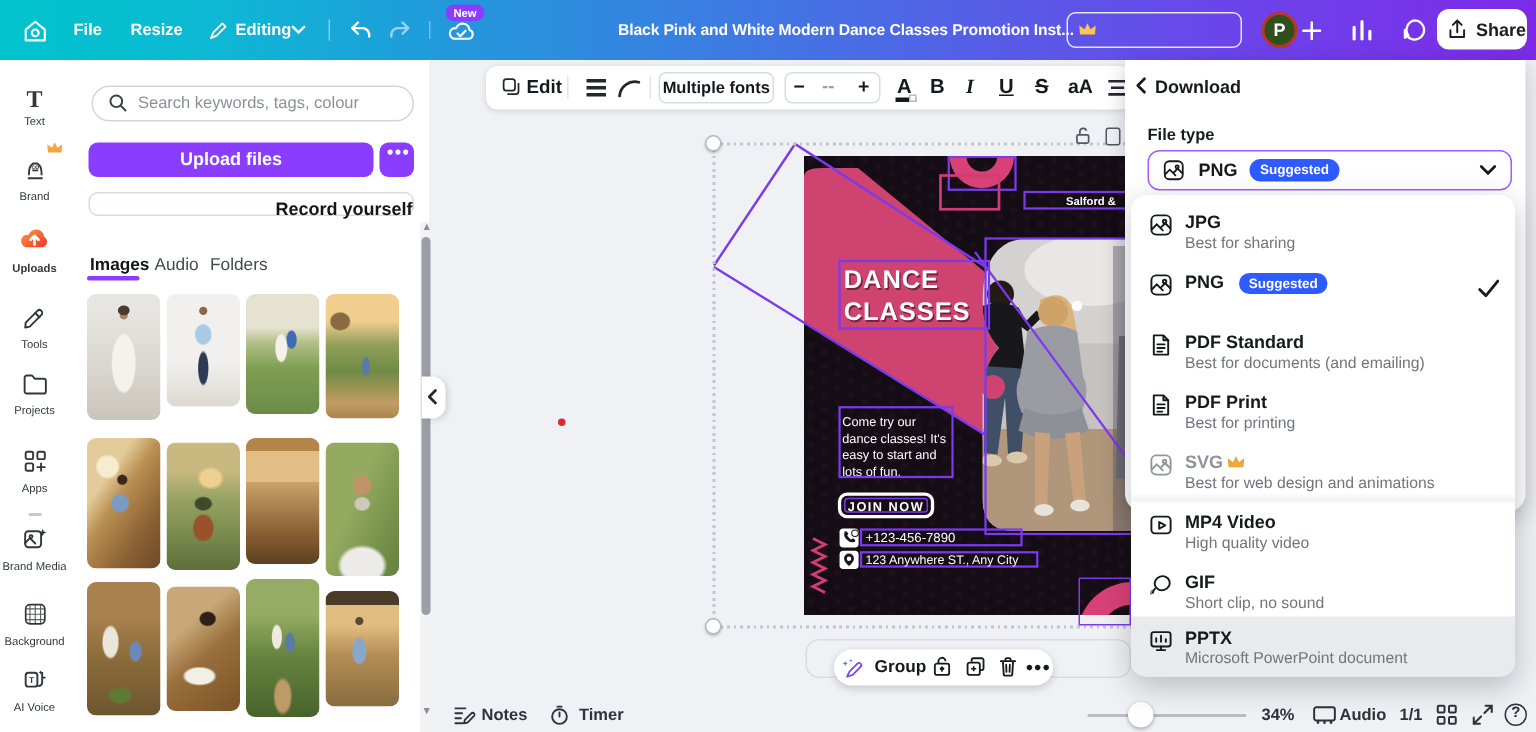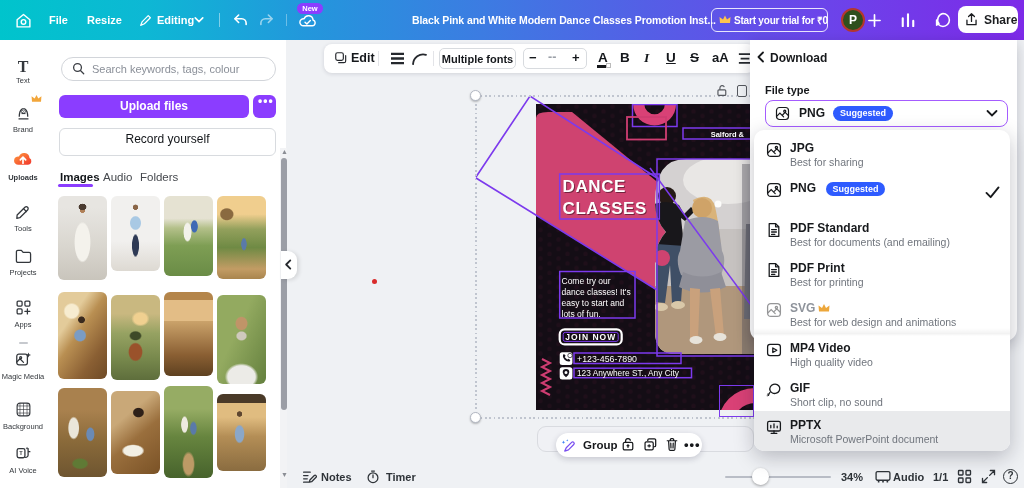--- a/index.html
+++ b/index.html
@@ -69,21 +69,20 @@
       <path d="M8.5 12.5 l2.6 2.6 L16 10"></path>
     </svg>
   <div class="abs" style="left:297px;top:3px;width:26px;height:11px;background:#8b3dff;border-radius:6px;color:#fff;font-size:7.5px;font-weight:700;text-align:center;line-height:11px;">New</div>
 
   <div class="tb" style="left:412px;font-size:10.5px;letter-spacing:-0.1px;">Black Pink and White Modern Dance Classes Promotion Inst...</div>
 
   <div class="abs" style="left:711px;top:8px;width:117px;height:24px;border:1.4px solid rgba(255,255,255,.85);border-radius:6px;"></div>
   <svg class="abs" style="left:719px;top:14px" width="12" height="11" viewBox="0 0 24 20" fill="#ffc44d">
       <path d="M2 17 L1 5 L8 10 L12 2 L16 10 L23 5 L22 17 Z"></path>
     </svg>
-  <div class="tb" style="left:734px;font-size:10px;letter-spacing:-0.2px;">Start your trial for ₹0</div>
 
   <div class="abs" style="left:841px;top:8px;width:24px;height:24px;border-radius:50%;background:#2f4f1d;border:2px solid #b4372e;color:#fff;font-size:12px;font-weight:700;text-align:center;line-height:20px;">P</div>
   <svg class="abs" style="left:868px;top:14px" width="13" height="13" viewBox="0 0 14 14" stroke="#fff" stroke-width="1.8" stroke-linecap="round">
       <path d="M7 1 V13 M1 7 H13"></path>
     </svg>
 
   <svg class="abs" style="left:900px;top:13px" width="16" height="14" viewBox="0 0 18 16" stroke="#fff" stroke-width="2.4" stroke-linecap="round">
       <path d="M3 15 V6 M9 15 V1.5 M15 15 V9"></path>
     </svg>
 
@@ -149,21 +148,21 @@
     <span class="raillabel">Apps</span></div>
   <div class="abs" style="left:19px;top:302px;width:9px;height:2px;background:#c6c9ce;border-radius:1px;"></div>
 
   <div class="railitem" style="top:311px;">
     <svg width="17" height="17" viewBox="0 0 24 24" fill="none" stroke="#33373c" stroke-width="1.8" stroke-linejoin="round">
         <rect x="2.5" y="4.5" width="15" height="15" rx="3"></rect>
         <path d="M2.5 15.5 l4.5-4.5 l5 5" stroke-linecap="round"></path>
         <circle cx="8" cy="9.5" r="1.4"></circle>
         <path d="M19 2 l1 2.6 L22.6 5.6 L20 6.6 L19 9.2 L18 6.6 L15.4 5.6 L18 4.6 Z" fill="#33373c" stroke="none"></path>
       </svg>
-    <span class="raillabel">Magic Media</span></div>
+    <span class="raillabel">Brand Media</span></div>
 
   <div class="railitem" style="top:361px;">
     <svg width="17" height="17" viewBox="0 0 24 24" fill="none" stroke="#33373c" stroke-width="1.6">
         <rect x="3" y="3" width="18" height="18" rx="4"></rect>
         <path d="M7 3.5 v17 M12 3 v18 M17 3.5 v17 M3.5 7 h17 M3 12 h18 M3.5 17 h17" stroke-width="1.1" opacity=".8"></path>
       </svg>
     <span class="raillabel">Background</span></div>
 
   <div class="railitem" style="top:405px;">
     <svg width="17" height="17" viewBox="0 0 24 24" fill="none" stroke="#33373c" stroke-width="1.8" stroke-linecap="round" stroke-linejoin="round">
@@ -180,21 +179,21 @@
   <svg class="abs" style="left:26px;top:22px" width="13" height="13" viewBox="0 0 20 20" fill="none" stroke="#3b3e44" stroke-width="2">
       <circle cx="8.5" cy="8.5" r="6"></circle>
       <path d="M13 13 L18 18" stroke-linecap="round"></path>
     </svg>
   <div class="abs" style="left:46px;top:23px;font-size:11px;color:#8a8f98;">Search keywords, tags, colour</div>
 
   <div class="abs" style="left:13px;top:55px;width:190px;height:23px;background:#8b3dff;border-radius:6px;color:#fff;font-size:12px;font-weight:700;text-align:center;line-height:23px;">Upload files</div>
   <div class="abs" style="left:207px;top:55px;width:23px;height:23px;background:#8b3dff;border-radius:6px;"></div>
   <div class="abs" style="left:212px;top:54px;color:#fff;font-size:12px;font-weight:700;letter-spacing:1px;">•••</div>
 
-  <div class="abs" style="left:13px;top:88px;width:217px;height:28px;border:1px solid #d8dbdf;border-radius:6px;color:#121519;font-size:12px;font-weight:400;text-align:center;line-height:20px;">Record yourself</div>
+  <div class="abs" style="left:13px;top:88px;width:217px;height:16px;border:1px solid #d8dbdf;border-radius:6px;color:#121519;font-size:12px;font-weight:700;text-align:right;line-height:20px;">Record yourself</div>
 
   <div class="abs" style="left:14px;top:131px;font-size:11.5px;font-weight:700;color:#121519;">Images</div>
   <div class="abs" style="left:12px;top:144px;width:35px;height:2.5px;background:#8b3dff;border-radius:2px;"></div>
   <div class="abs" style="left:57px;top:131px;font-size:11.5px;color:#45484d;">Audio</div>
   <div class="abs" style="left:94px;top:131px;font-size:11.5px;color:#45484d;">Folders</div>
 
   <div id="grid">
     <div class="abs ti" style="left:12px;top:156px;width:49px;height:84px;background:radial-gradient(ellipse 6px 5px at 50% 13%,#4a3b30 60%,transparent 70%),radial-gradient(ellipse 4px 4px at 50% 17%,#b08058 60%,transparent 75%),radial-gradient(ellipse 11px 27px at 50% 55%,#f4f2ec 68%,transparent 76%),linear-gradient(#e7e5e1 0 14%,#d9d6cf 60%,#c9c5bc 100%);"></div>
     <div class="abs ti" style="left:65px;top:156px;width:49px;height:75px;background:radial-gradient(ellipse 4px 4px at 50% 15%,#8a6647 60%,transparent 75%),radial-gradient(ellipse 8px 10px at 50% 36%,#a9c9e4 62%,transparent 74%),radial-gradient(ellipse 5px 16px at 50% 66%,#2e3a55 62%,transparent 75%),linear-gradient(#f1f0ee 0 60%,#ddd9d2 100%);"></div>
     <div class="abs ti" style="left:118px;top:156px;width:49px;height:80px;background:radial-gradient(ellipse 6px 14px at 48% 45%,#f2f1ea 60%,transparent 72%),radial-gradient(ellipse 5px 9px at 62% 38%,#3f6ab5 60%,transparent 75%),linear-gradient(#e5e2d2 0 28%,#b4c08a 40%,#7e9e54 62%,#6a8c46 100%);"></div>

